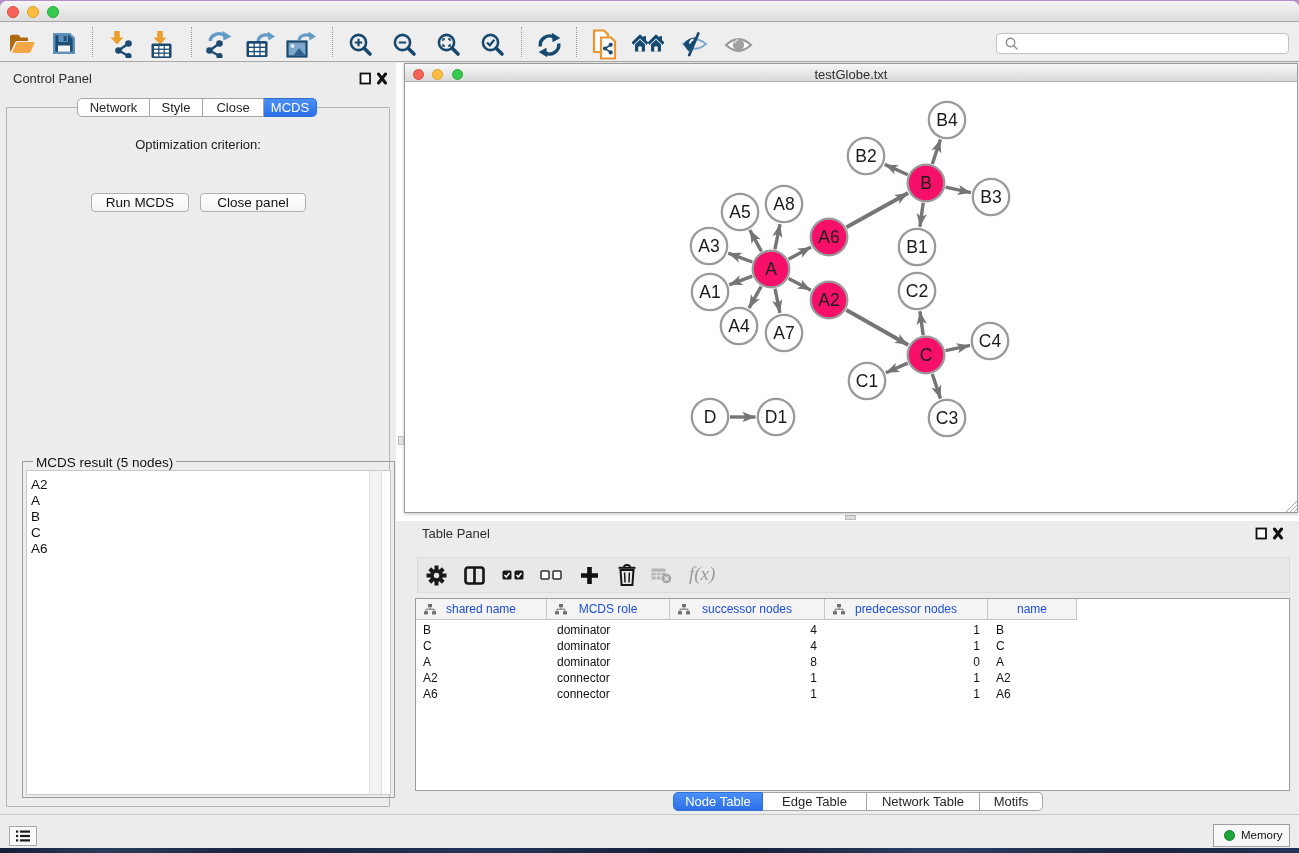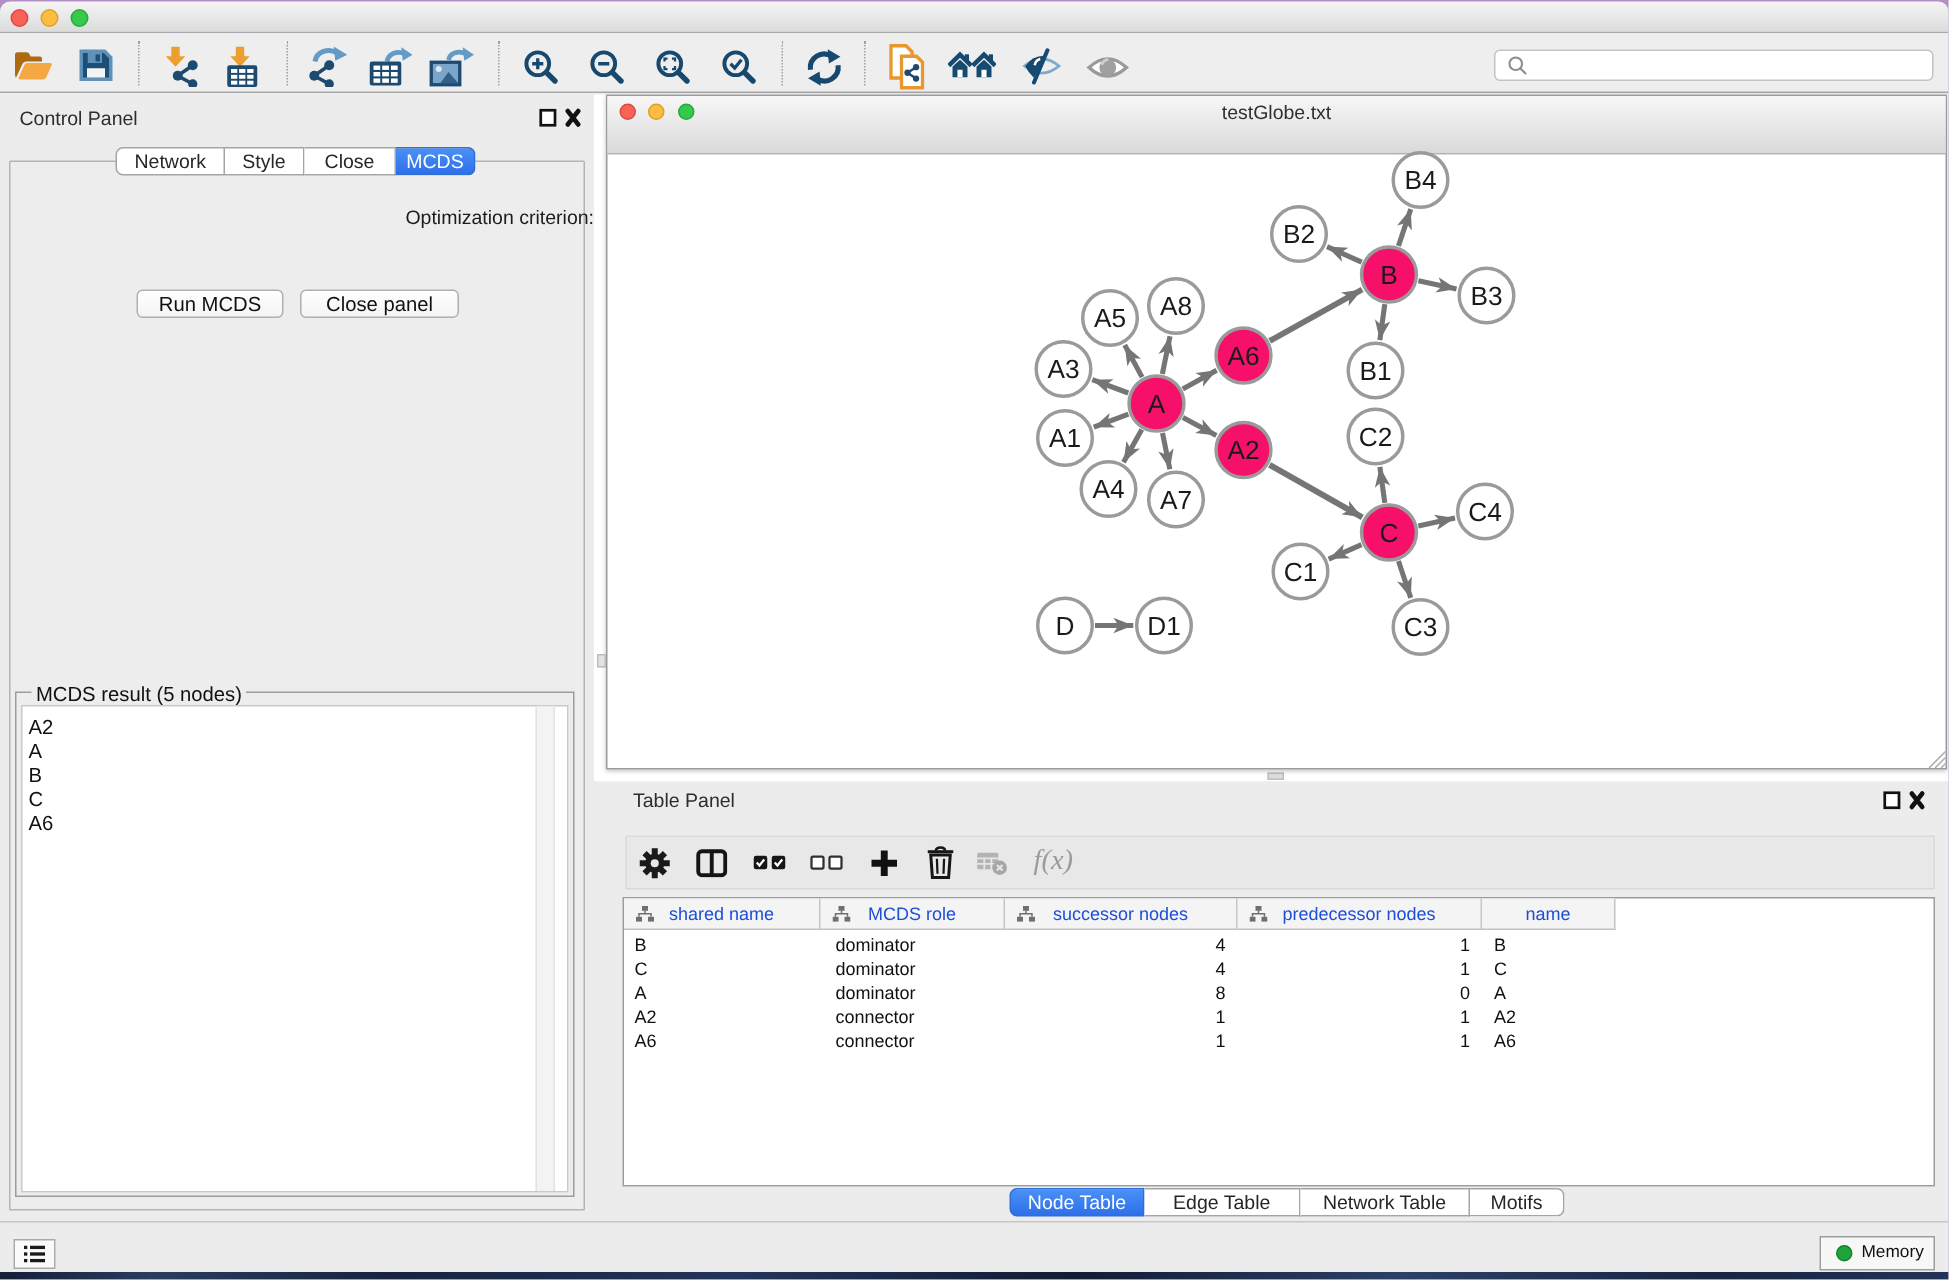--- a/index.html
+++ b/index.html
@@ -14,34 +14,34 @@
 #searchbox{position:absolute;left:996px;top:10px;width:293px;height:21px;background:#fff;border:1px solid #c3c3c3;border-radius:4px}
 
 #leftpanel{position:absolute;left:0;top:62px;width:396px;height:751px;background:#ececec}
 #cp-title{position:absolute;left:13px;top:70px;font-size:13px;color:#2d2d2d}
 #cp-box{position:absolute;left:6px;top:106px;width:384px;height:700px;border:1px solid #b4b4b4;border-radius:1px;background:#ededed}
 .tabrow{position:absolute;display:flex;height:19px}
 .tab{border:1px solid #a5a5a5;border-left:none;background:#fff;color:#262626;font-size:13px;line-height:18px;text-align:center;padding:0 5px}
 .tab.first{border-left:1px solid #a5a5a5;border-radius:5px 0 0 5px}
 .tab.last{border-radius:0 5px 5px 0}
 .tab.sel{background:linear-gradient(#4a90f7,#2e6fe9);border-color:#2e6fd6;color:#fff}
-#optlabel{position:absolute;left:0;width:396px;top:136px;text-align:right;font-size:13px;color:#1c1c1c}
+#optlabel{position:absolute;left:0;width:396px;top:136px;text-align:center;font-size:13px;color:#1c1c1c}
 #selbox{position:absolute;left:42px;top:158px;width:312px;height:22px;background:#fff;border:1px solid #b2b2b2;border-radius:4px;box-shadow:0 1px 1px rgba(0,0,0,0.08)}
 #selbox .txt{position:absolute;left:13px;top:3px;font-size:13.5px;color:#111}
 #stepper{position:absolute;right:-1px;top:-1px;width:20px;height:22px;border-radius:0 4px 4px 0;background:linear-gradient(#5b9cf7,#2d72ec)}
 .btn{position:absolute;height:19px;background:linear-gradient(#ffffff,#f4f4f4);border:1px solid #b0b0b0;border-radius:4px;font-size:13.5px;color:#111;text-align:center;line-height:17px}
-#fieldset{position:absolute;left:10px;top:460px;width:373px;height:337px;border:1px solid #9d9d9d}
+#fieldset{position:absolute;left:22px;top:460px;width:373px;height:337px;border:1px solid #9d9d9d}
 #fieldlegend{position:absolute;left:10px;top:-7px;background:#ededed;padding:0 3px;font-size:13.5px;color:#111}
 #fieldwhite{position:absolute;left:3px;top:8px;width:365px;height:325px;background:#fff;border:1px solid #c9c9c9}
 #fieldwhite .item{position:absolute;left:4px;font-size:13.5px;color:#111}
 #scrolltrack{position:absolute;right:8px;top:0;width:13px;height:100%;background:#f3f3f3;border-left:1px solid #e2e2e2;border-right:1px solid #e2e2e2}
 
 #rightarea{position:absolute;left:396px;top:62px;width:903px;height:458px;background:#fff}
 #netwin{position:absolute;left:8px;top:0px;width:894px;height:450px;border:1px solid #9b9b9b;background:#fff;box-shadow:0 1px 3px rgba(0,0,0,0.25)}
-#nw-titlebar{position:absolute;left:0;top:0;width:100%;height:39px;background:linear-gradient(#f7f7f7,#d9d9d9);border-bottom:1px solid #b4b4b4}
+#nw-titlebar{position:absolute;left:0;top:0;width:100%;height:18px;background:linear-gradient(#f7f7f7,#d9d9d9);border-bottom:1px solid #b4b4b4}
 #nw-title{position:absolute;left:0;right:0;top:3px;text-align:center;font-size:13px;color:#303030}
 
 #tablepanel{position:absolute;left:396px;top:520px;width:903px;height:293px;background:#ececec}
 #tp-title{position:absolute;left:26px;top:5px;font-size:13px;color:#2d2d2d}
 #tp-toolbar{position:absolute;left:21px;top:36px;width:873px;height:36px;background:#e8e8e8;border:1px solid #dadada}
 #tp-table{position:absolute;left:19px;top:77px;width:875px;height:193px;background:#fff;border:1px solid #9c9c9c}
 #tp-header{position:absolute;left:0;top:0;height:21px;background:#f4f4f4;border-bottom:1px solid #c2c2c2}
 .hcol{position:absolute;top:0;height:21px;border-right:1px solid #c6c6c6;font-size:12px;color:#1d4ed8;text-align:center;line-height:21px}
 .cell{position:absolute;font-size:12px;color:#111;height:16px;line-height:16px}
 

